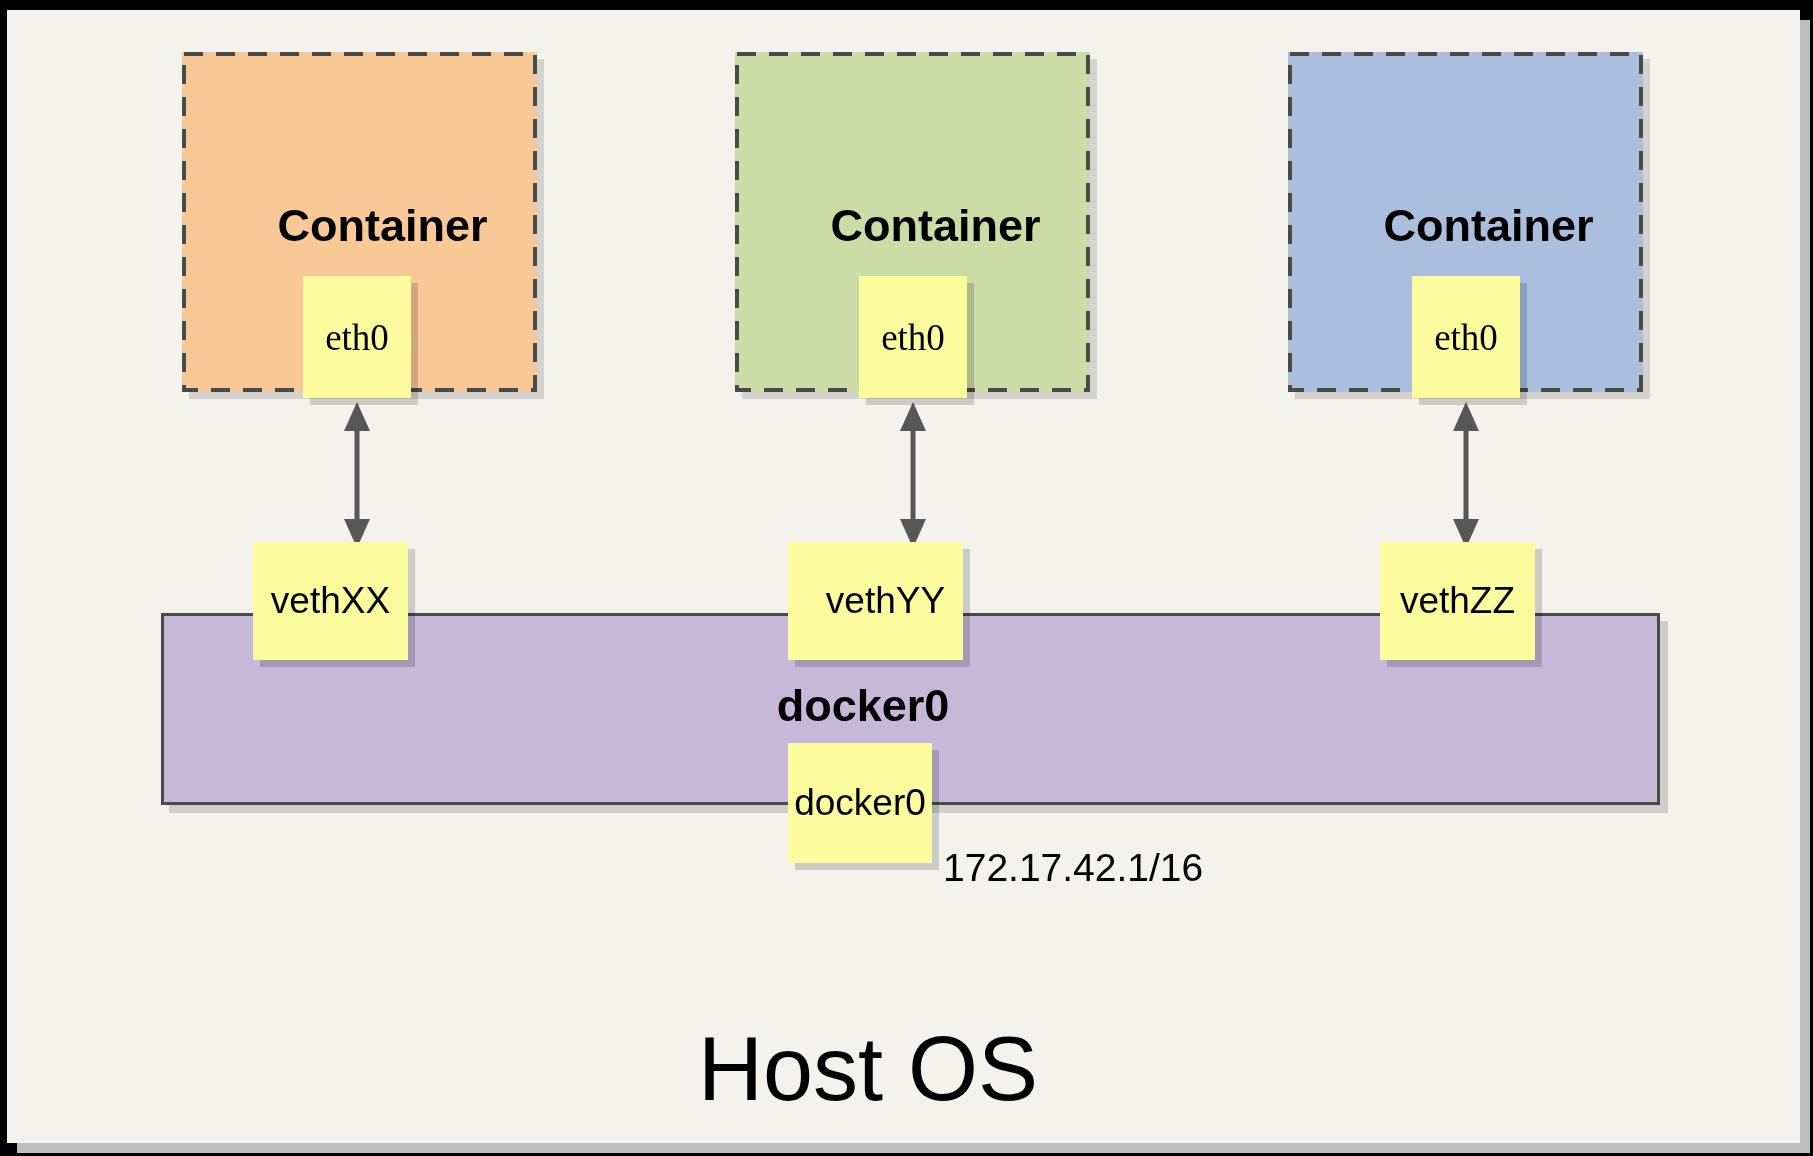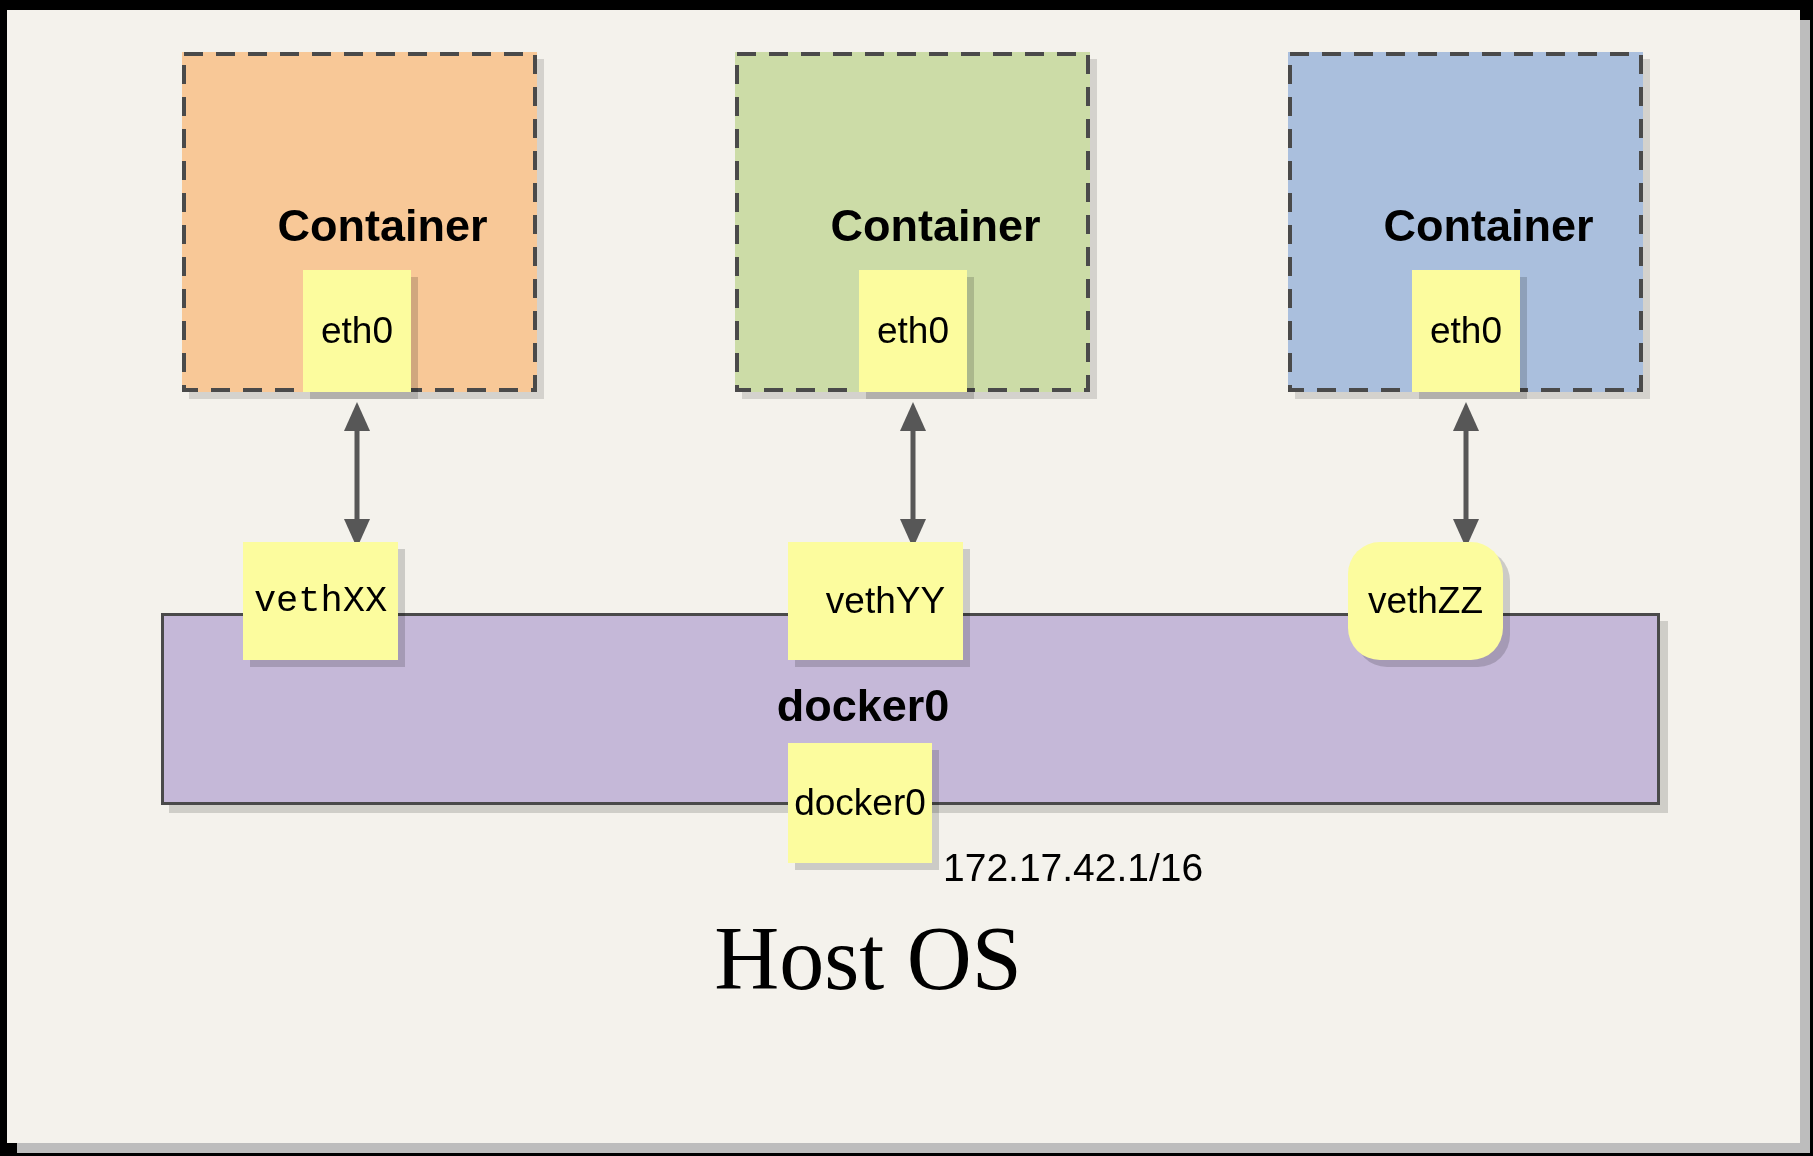--- a/index.html
+++ b/index.html
@@ -53,28 +53,28 @@
   .port {
     position: absolute;
     background: #FCFC9E;
     box-shadow: 7px 7px 0 rgba(0,0,0,0.16);
     display: flex;
     align-items: center;
     justify-content: center;
     font-size: 37px;
     z-index: 6;
   }
-  .eth-box { width: 108px; height: 122px; top: 260px; }
+  .eth-box { width: 108px; height: 122px; top: 266px; font-family: Liberation Serif, serif; }
   .eth-1 { left: 296px; }
   .eth-2 { left: 852px; }
   .eth-3 { left: 1405px; }
   .veth-box { width: 155px; height: 118px; top: 532px; z-index: 7; }
-  .veth-1 { left: 236px; font-family: Liberation Mono, monospace; }
+  .veth-1 { left: 246px; }
   .veth-2 { left: 781px; padding-left: 20px; }
-  .veth-3 { left: 1341px; border-radius: 32px; }
+  .veth-3 { left: 1373px; }
   
   .bridge-bar {
     position: absolute;
     left: 154px;
     top: 603px;
     width: 1499px;
     height: 192px;
     box-sizing: border-box;
     background: #C5B8D8;
     border: 3px solid #4A4A4A;
@@ -94,27 +94,26 @@
   .ip-label {
     position: absolute;
     left: 936px;
     top: 836px;
     font-size: 39px;
     z-index: 8;
   }
   .host-label {
     position: absolute;
     left: 561px;
-    top: 897px;
+    top: 1008px;
     width: 600px;
     text-align: center;
     font-size: 90px;
     font-weight: normal;
     z-index: 2;
-    font-family: Liberation Serif, serif;
   }
   .conn-arrow {
     position: absolute;
     top: 390px;
     width: 44px;
     height: 150px;
     z-index: 5;
   }
   .arrow-1 { left: 328px; }
   .arrow-2 { left: 884px; }

